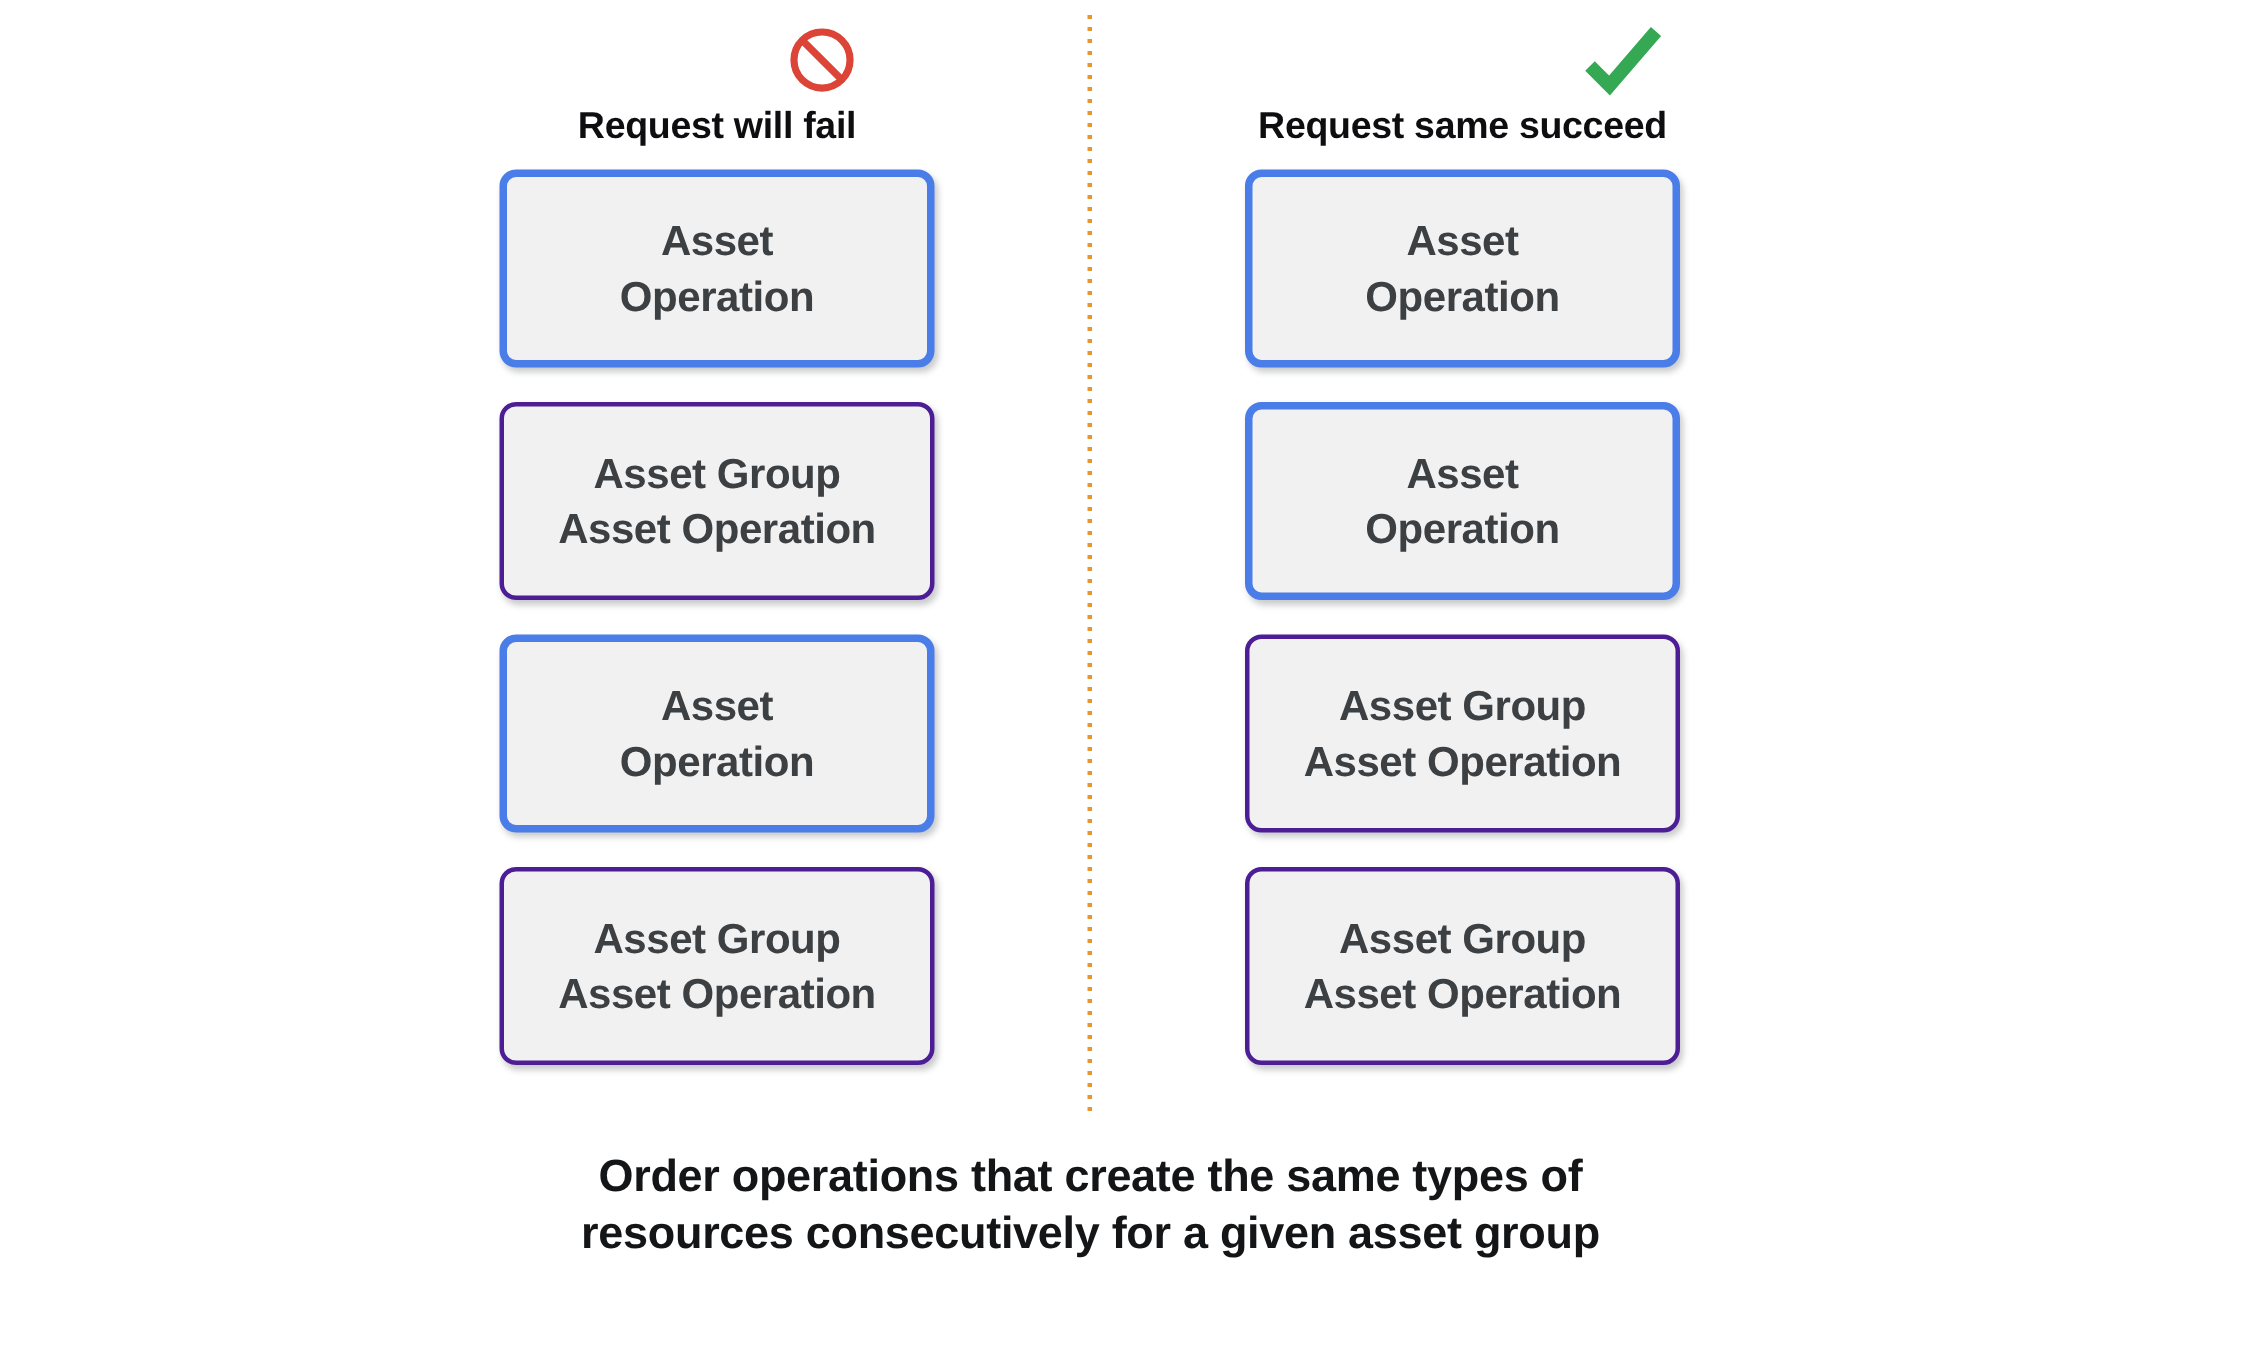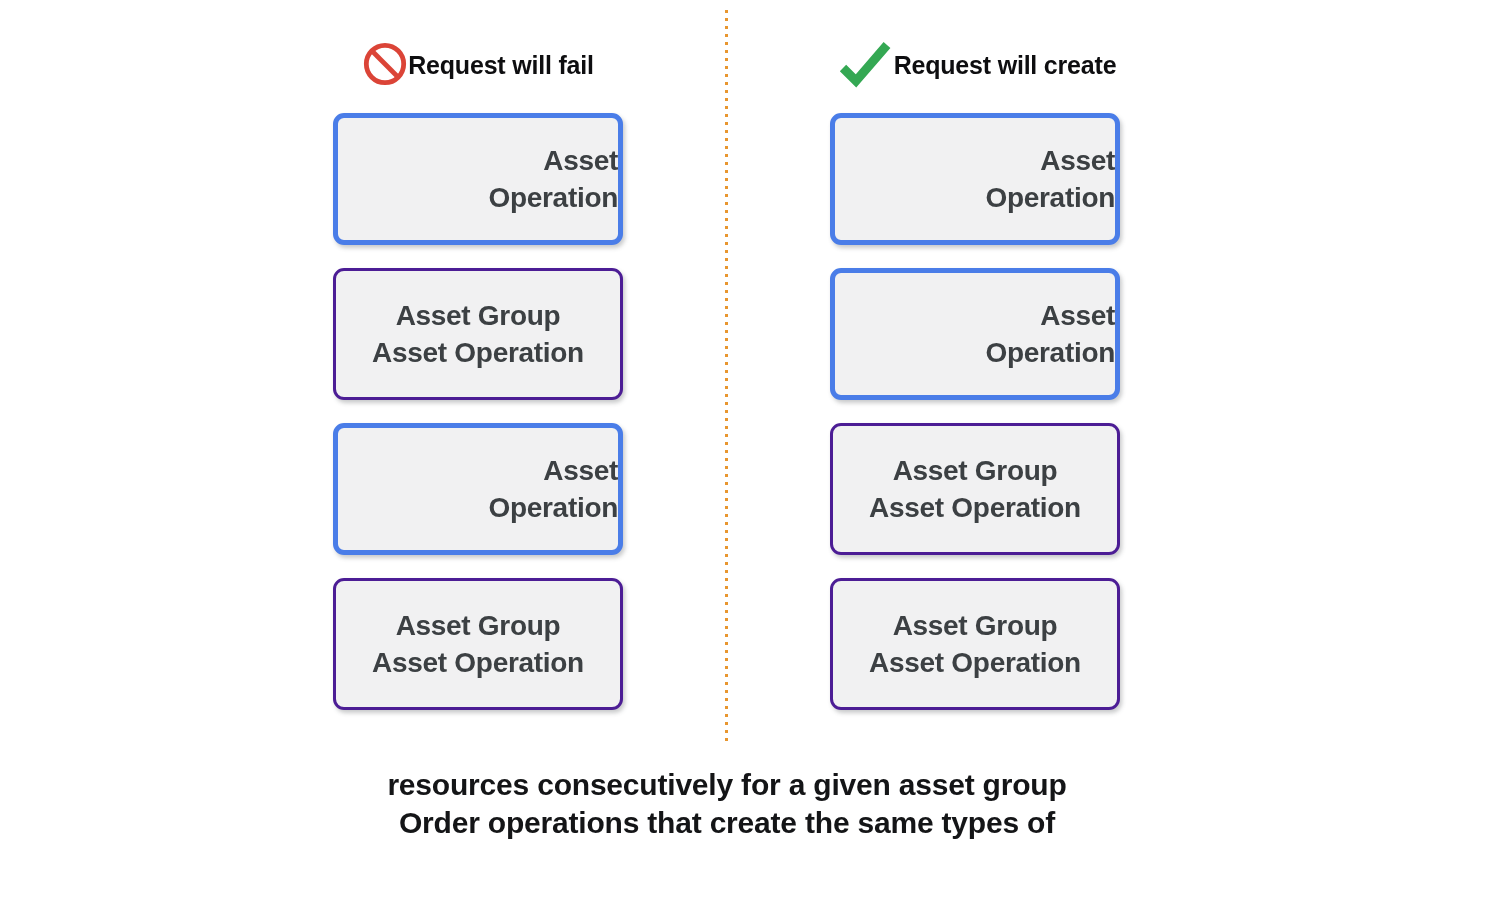--- a/index.html
+++ b/index.html
@@ -20,22 +20,22 @@
     top: 14px;
     width: 290px;
     display: flex;
     flex-direction: column;
     align-items: center;
   }
   #col-fail { left: 333px; }
   #col-succeed { left: 830px; }
   .header {
     display: flex;
-    flex-direction: row;
-    align-items: center;
+    flex-direction: column;
+    align-items: flex-end;
     height: 99px;
   }
   .icon-wrap {
     height: 52px;
     display: flex;
     align-items: center;
     justify-content: center;
   }
   .col-title {
     font-size: 25px;
@@ -57,21 +57,21 @@
     justify-content: center;
     align-items: center;
     font-size: 28px;
     font-weight: bold;
     color: #3C4043;
     line-height: 37px;
     text-align: center;
     box-shadow: 2px 3px 4px rgba(60,64,67,0.28);
     letter-spacing: -0.3px;
   }
-  .box-blue   { border: 5px solid #4A7DE8; align-items: flex-end; }
+  .box-blue   { border: 5px solid #4A7DE8; }
   .box-orange { border: 3px solid #4c1d95; }
   .divider {
     position: absolute;
     left: 725px;
     top: 10px;
     width: 3px;
     height: 731px;
     background: repeating-linear-gradient(to bottom, #E8962F 0 3px, transparent 3px 8px);
   }
   .caption {
@@ -123,21 +123,21 @@
 
   <div class="divider"></div>
 
   <div class="column" id="col-succeed">
     <div class="header">
       <span class="icon-wrap">
         <svg width="60" height="50" viewBox="0 0 60 50">
           <path d="M9 29 L22 42 L53 6" fill="none" stroke="#34A853" stroke-width="9" stroke-linecap="butt" stroke-linejoin="miter"></path>
         </svg>
       </span>
-      <div class="col-title">Request will create</div>
+      <div class="col-title">Request same succeed</div>
     </div>
 
     <div class="box box-blue">
       <span>Asset</span>
       <span>Operation</span>
     </div>
     <div class="box box-blue">
       <span>Asset</span>
       <span>Operation</span>
     </div>
@@ -145,17 +145,17 @@
       <span>Asset Group</span>
       <span>Asset Operation</span>
     </div>
     <div class="box box-orange">
       <span>Asset Group</span>
       <span>Asset Operation</span>
     </div>
   </div>
 
   <div class="caption">
+    <div>Order operations that create the same types of</div>
     <div>resources consecutively for a given asset group</div>
-    <div>Order operations that create the same types of</div>
   </div>
 
 </div>
 
 </body></html>

